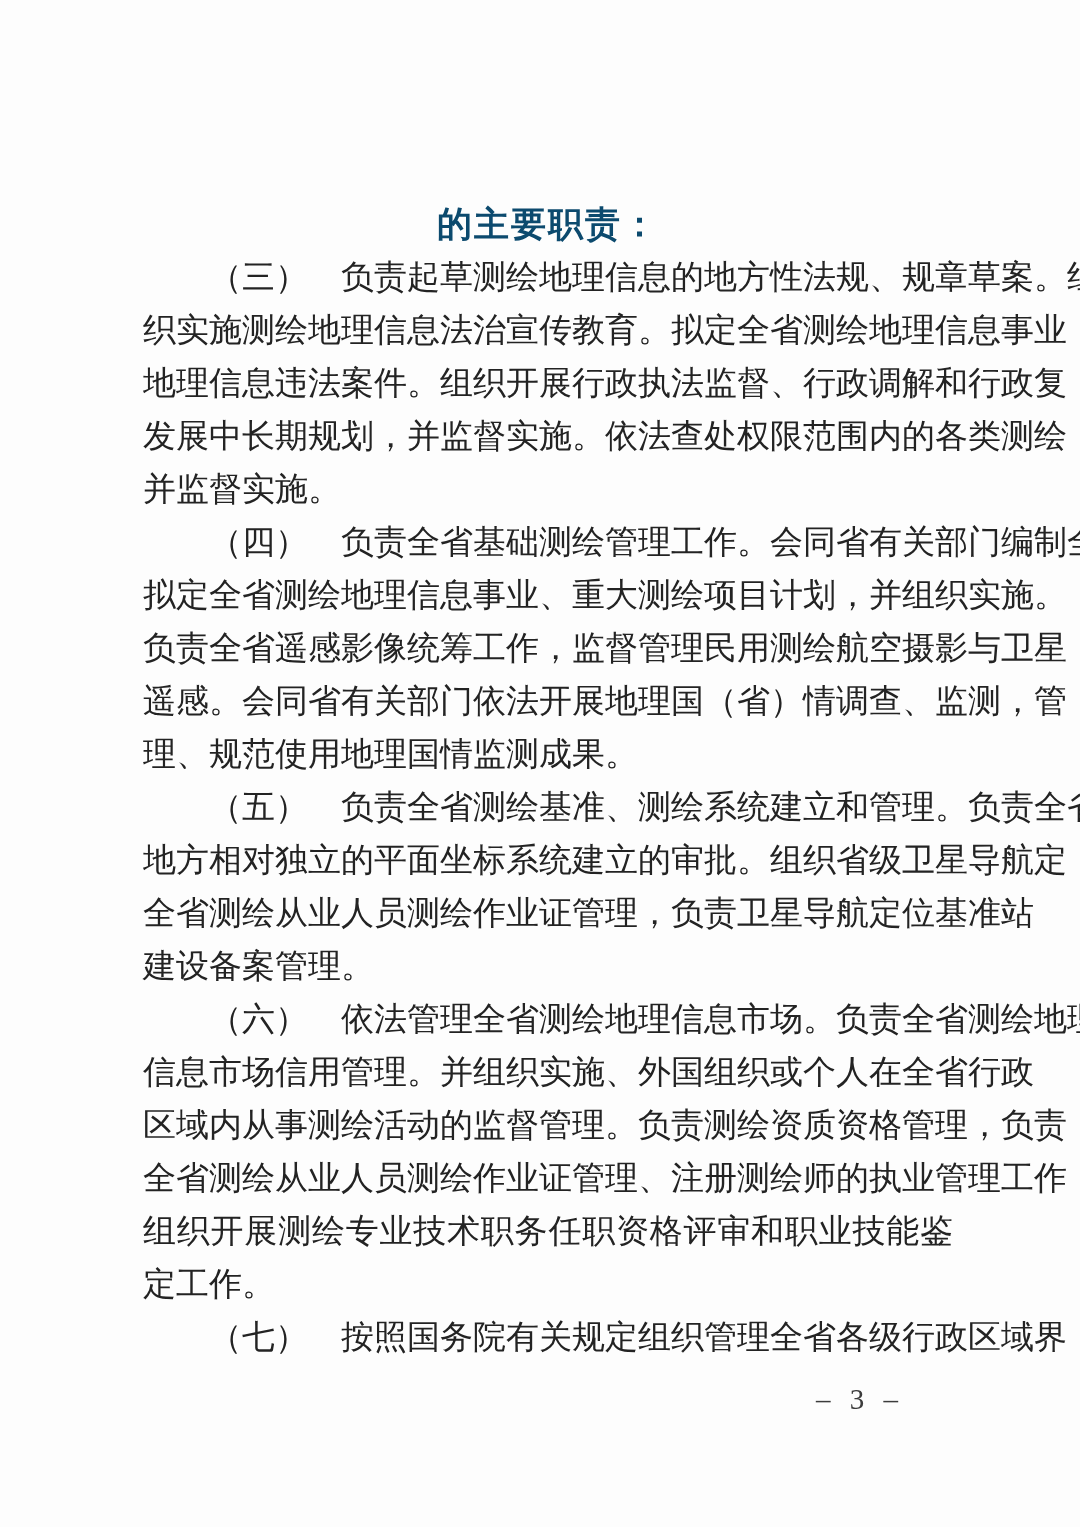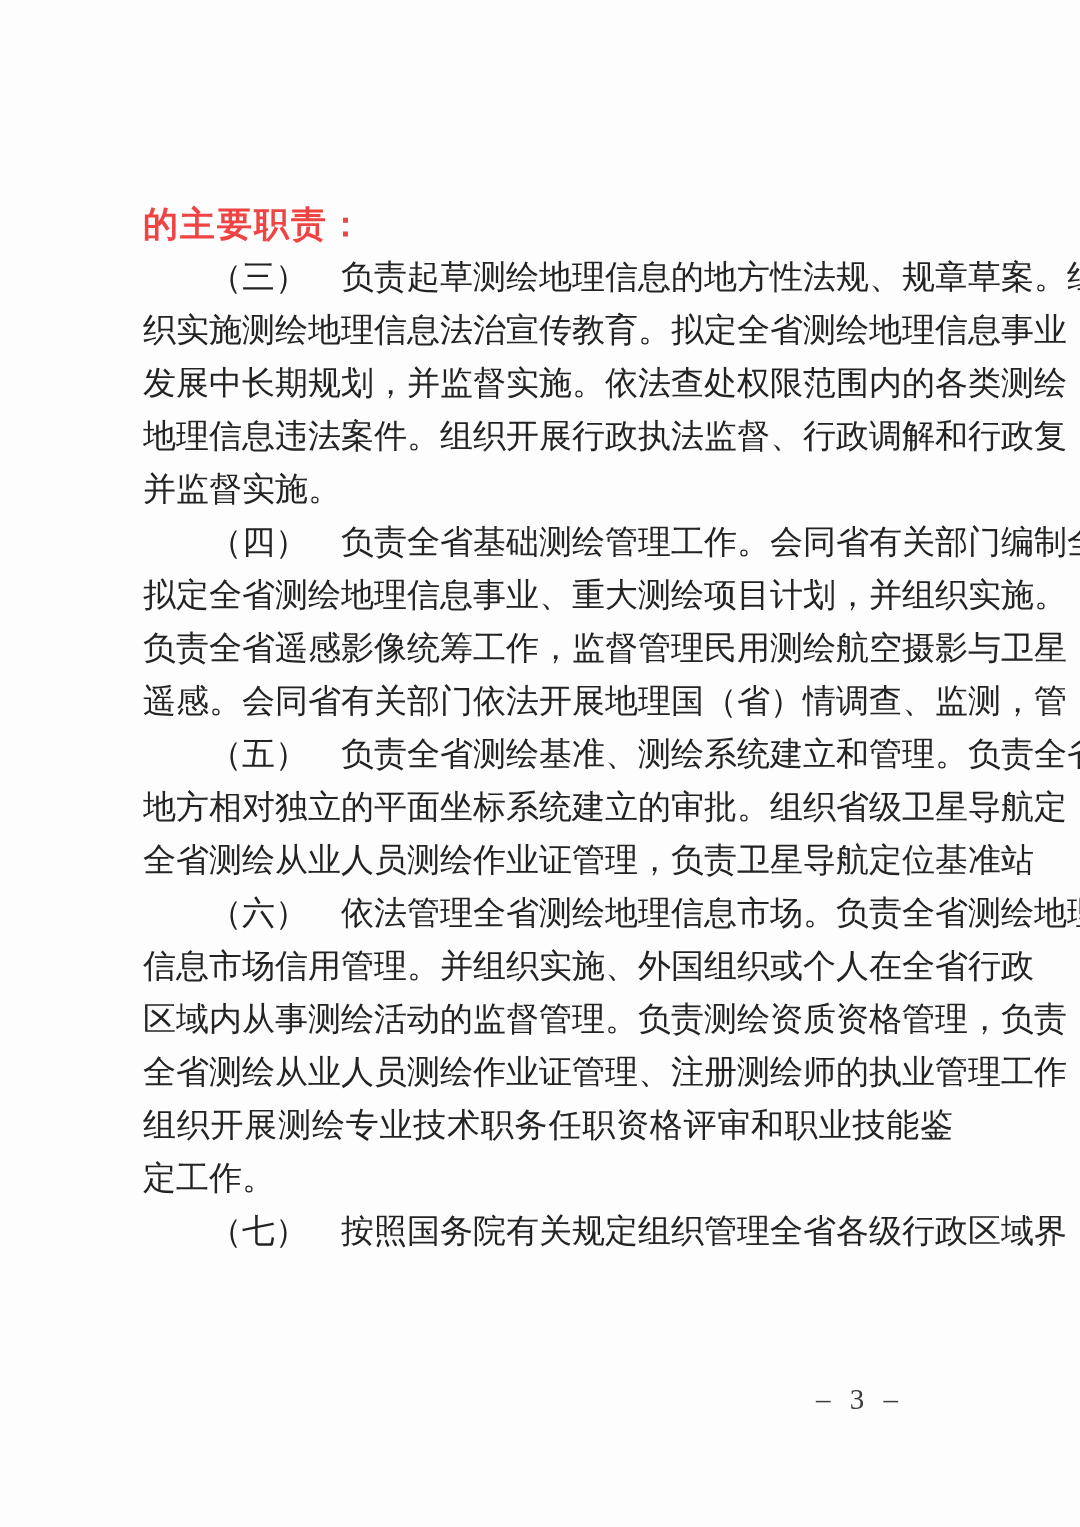--- a/index.html
+++ b/index.html
@@ -19,23 +19,23 @@
   .content {
     position: absolute;
     left: 143px;
     top: 198px;
     width: 810px;
   }
   .doc-heading {
     font-size: 35px;
     line-height: 53px;
     font-weight: bold;
-    color: #ef4444;
+    color: #0c4a6e;
     letter-spacing: 2px;
-    text-align: left;
+    text-align: center;
   }
   .line {
     font-size: 33px;
     line-height: 53px;
     text-align: justify;
     text-align-last: justify;
     text-justify: inter-character;
     white-space: nowrap;
     letter-spacing: 0;
   }
@@ -60,30 +60,32 @@
 </style>
 </head>
 <body>
 
 <div class="page">
   <div class="content">
     <div class="doc-heading">的主要职责：</div>
     <div>
         <div class="line first">（三）　负责起草测绘地理信息的地方性法规、规章草案。组</div>
         <div class="line">织实施测绘地理信息法治宣传教育。拟定全省测绘地理信息事业</div>
+        <div class="line">地理信息违法案件。组织开展行政执法监督、行政调解和行政复</div>
         <div class="line">发展中长期规划，并监督实施。依法查处权限范围内的各类测绘</div>
-        <div class="line">地理信息违法案件。组织开展行政执法监督、行政调解和行政复</div>
         <div class="line last">并监督实施。</div>
         <div class="line first">（四）　负责全省基础测绘管理工作。会同省有关部门编制全</div>
         <div class="line">拟定全省测绘地理信息事业、重大测绘项目计划，并组织实施。</div>
         <div class="line">负责全省遥感影像统筹工作，监督管理民用测绘航空摄影与卫星</div>
         <div class="line">遥感。会同省有关部门依法开展地理国（省）情调查、监测，管</div>
+        <div class="line last">理、规范使用地理国情监测成果。</div>
         <div class="line first">（五）　负责全省测绘基准、测绘系统建立和管理。负责全省</div>
         <div class="line">地方相对独立的平面坐标系统建立的审批。组织省级卫星导航定</div>
         <div class="line">全省测绘从业人员测绘作业证管理，负责卫星导航定位基准站</div>
+        <div class="line last">建设备案管理。</div>
         <div class="line first">（六）　依法管理全省测绘地理信息市场。负责全省测绘地理</div>
         <div class="line">信息市场信用管理。并组织实施、外国组织或个人在全省行政</div>
         <div class="line">区域内从事测绘活动的监督管理。负责测绘资质资格管理，负责</div>
         <div class="line">全省测绘从业人员测绘作业证管理、注册测绘师的执业管理工作，</div>
         <div class="line last">组织开展测绘专业技术职务任职资格评审和职业技能鉴定工作。</div>
         <div class="line first">（七）　按照国务院有关规定组织管理全省各级行政区域界</div>
       </div>
   </div>
   <div class="page-number">– 3 –</div>
 </div>

